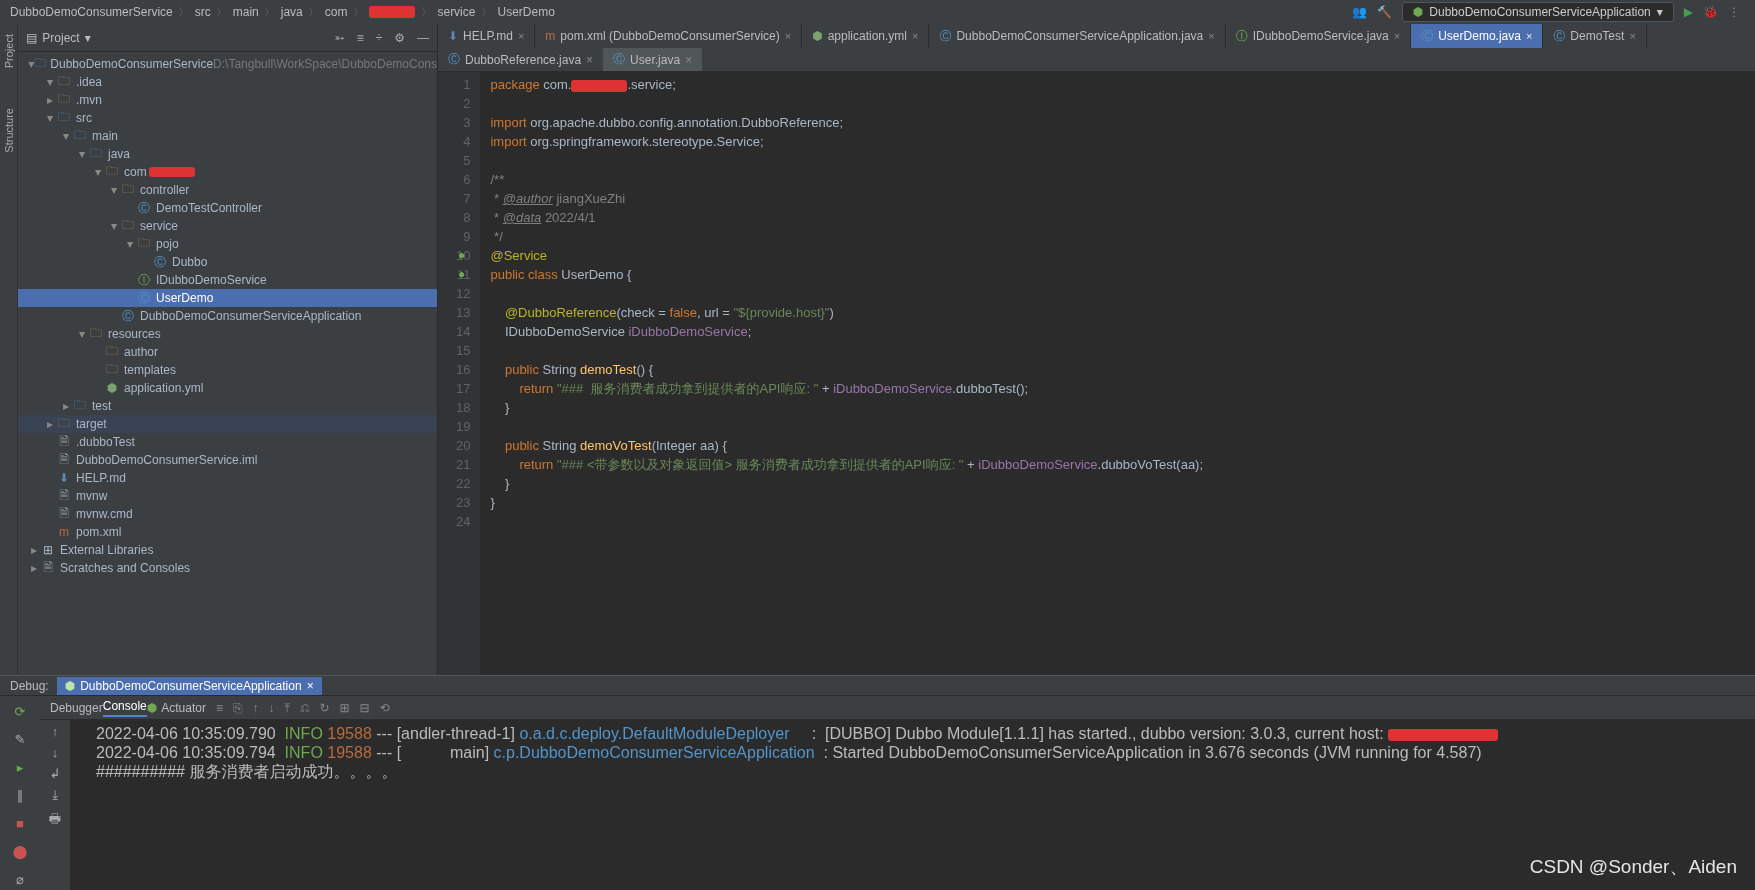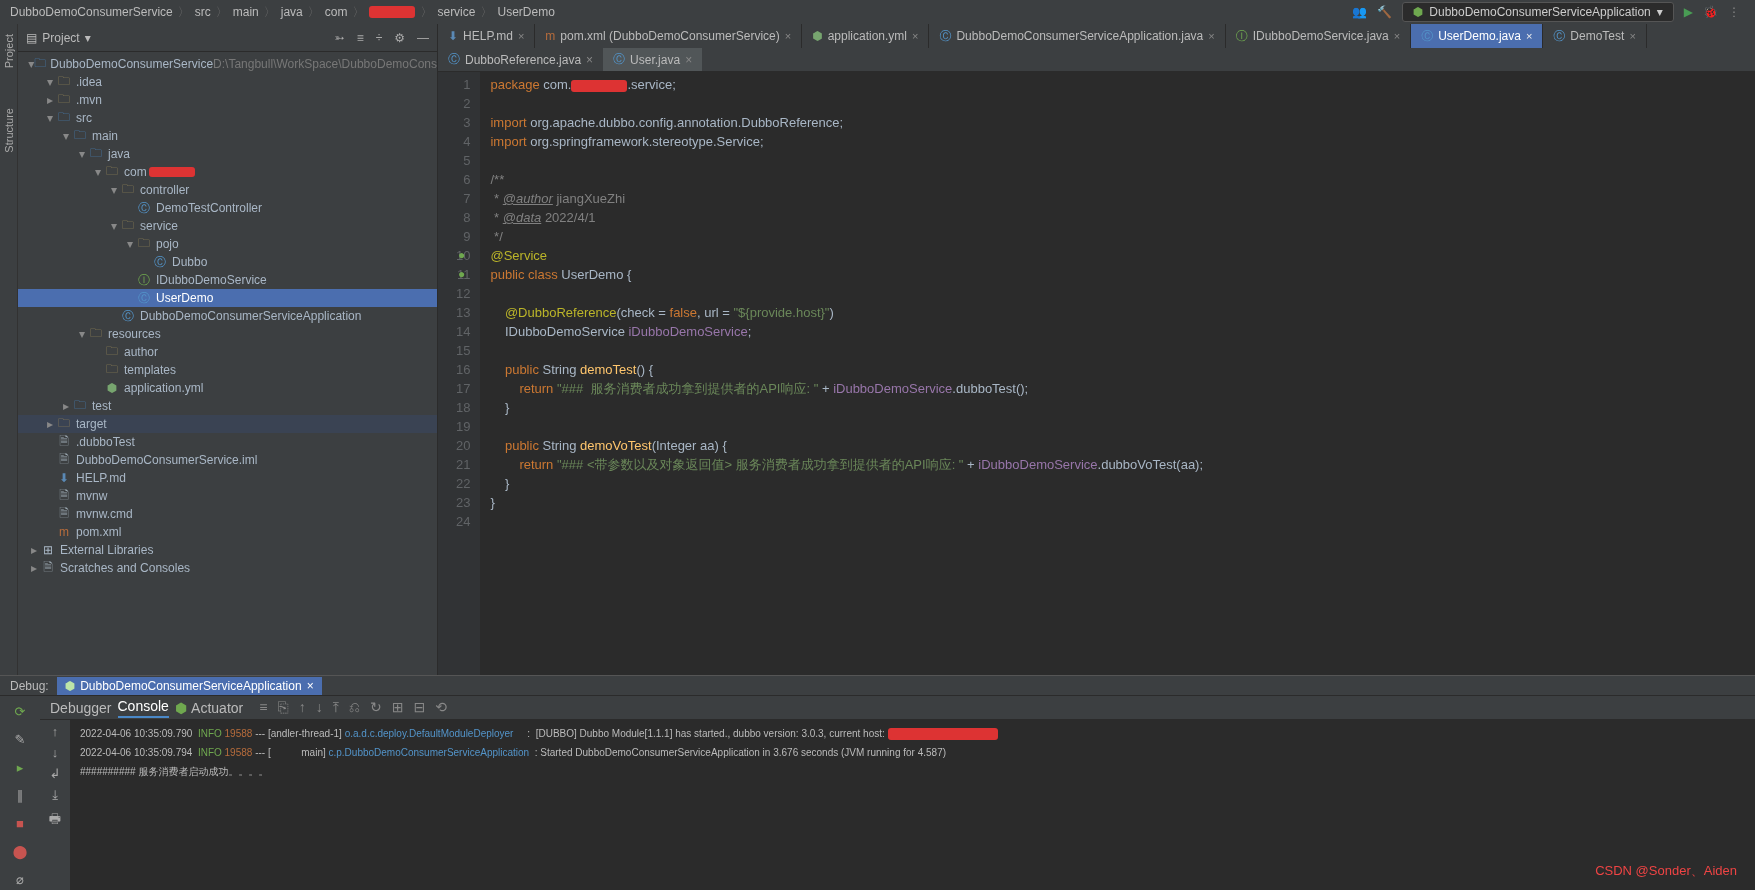--- a/index.html
+++ b/index.html
@@ -68,35 +68,35 @@
 
   
   .tool{height:215px;background:#2b2b2b;border-top:1px solid #555;display:flex;flex-direction:column;}
   .tool-head{height:22px;background:#3c3f41;display:flex;align-items:center;padding:0 10px;font-size:12px;color:#bbb;border-bottom:1px solid #2b2b2b;}
   .tool-head .appname{background:#4b6eaf;color:#fff;padding:2px 8px;margin-left:8px;display:flex;align-items:center;gap:5px;}
   .tool-body{flex:1;display:flex;}
   .tool-left{width:40px;background:#3c3f41;display:flex;flex-direction:column;align-items:center;padding-top:4px;gap:6px;}
   .tool-left span{width:22px;height:22px;display:flex;align-items:center;justify-content:center;cursor:pointer;color:#aaa;font-size:13px;}
   .tool-left .stop{color:#c75450;}
   .tool-main{flex:1;display:flex;flex-direction:column;}
-  .tool-tabs{height:24px;background:#3c3f41;display:flex;align-items:center;gap:6px;padding:0 10px;font-size:14px;color:#bbb;border-bottom:1px solid #2b2b2b;}
+  .tool-tabs{height:24px;background:#3c3f41;display:flex;align-items:center;gap:0;padding:0 10px;font-size:12px;color:#bbb;border-bottom:1px solid #2b2b2b;}
   .tool-tabs .tt{cursor:pointer;display:flex;align-items:center;gap:4px;}
   .tool-tabs .tt.active{color:#fff;border-bottom:2px solid #4a88c7;padding-bottom:2px;}
   .tool-tabs .toolbar{margin-left:10px;display:flex;gap:10px;color:#888;}
   .tool-cons-wrap{flex:1;display:flex;}
   .tool-cons-left{width:30px;background:#3c3f41;display:flex;flex-direction:column;align-items:center;padding-top:4px;gap:6px;}
   .tool-cons-left span{color:#aaa;font-size:13px;cursor:pointer;}
-  .console{flex:1;padding:4px 10px;font-family:"JetBrains Mono","Consolas",monospace;font-size:10px;line-height:19px;white-space:pre;overflow:auto;color:#bbb;}
+  .console{flex:1;padding:4px 26px;font-family:"JetBrains Mono","Consolas",monospace;font-size:16px;line-height:19px;white-space:pre;overflow:auto;color:#bbb;}
   .console .ts{color:#bbb;}
   .console .info{color:#6fa84f;}
   .console .pid{color:#b66c3c;}
   .console .cls{color:#5394c9;}
   .console .redlog{display:inline-block;width:110px;height:12px;background:#d33;border-radius:3px;vertical-align:middle;}
 
-  .watermark{position:absolute;right:18px;bottom:10px;font-size:13px;color:#ef4444;}
+  .watermark{position:absolute;right:18px;bottom:10px;font-size:19px;color:#e5e5e5;}
 </style>
 </head>
 <body>
 
 <div class="root">
 
   <div class="navbar">
     <div class="bc" id="breadcrumb">
         <span>DubboDemoConsumerService</span>
         <span class="sep">〉</span>

